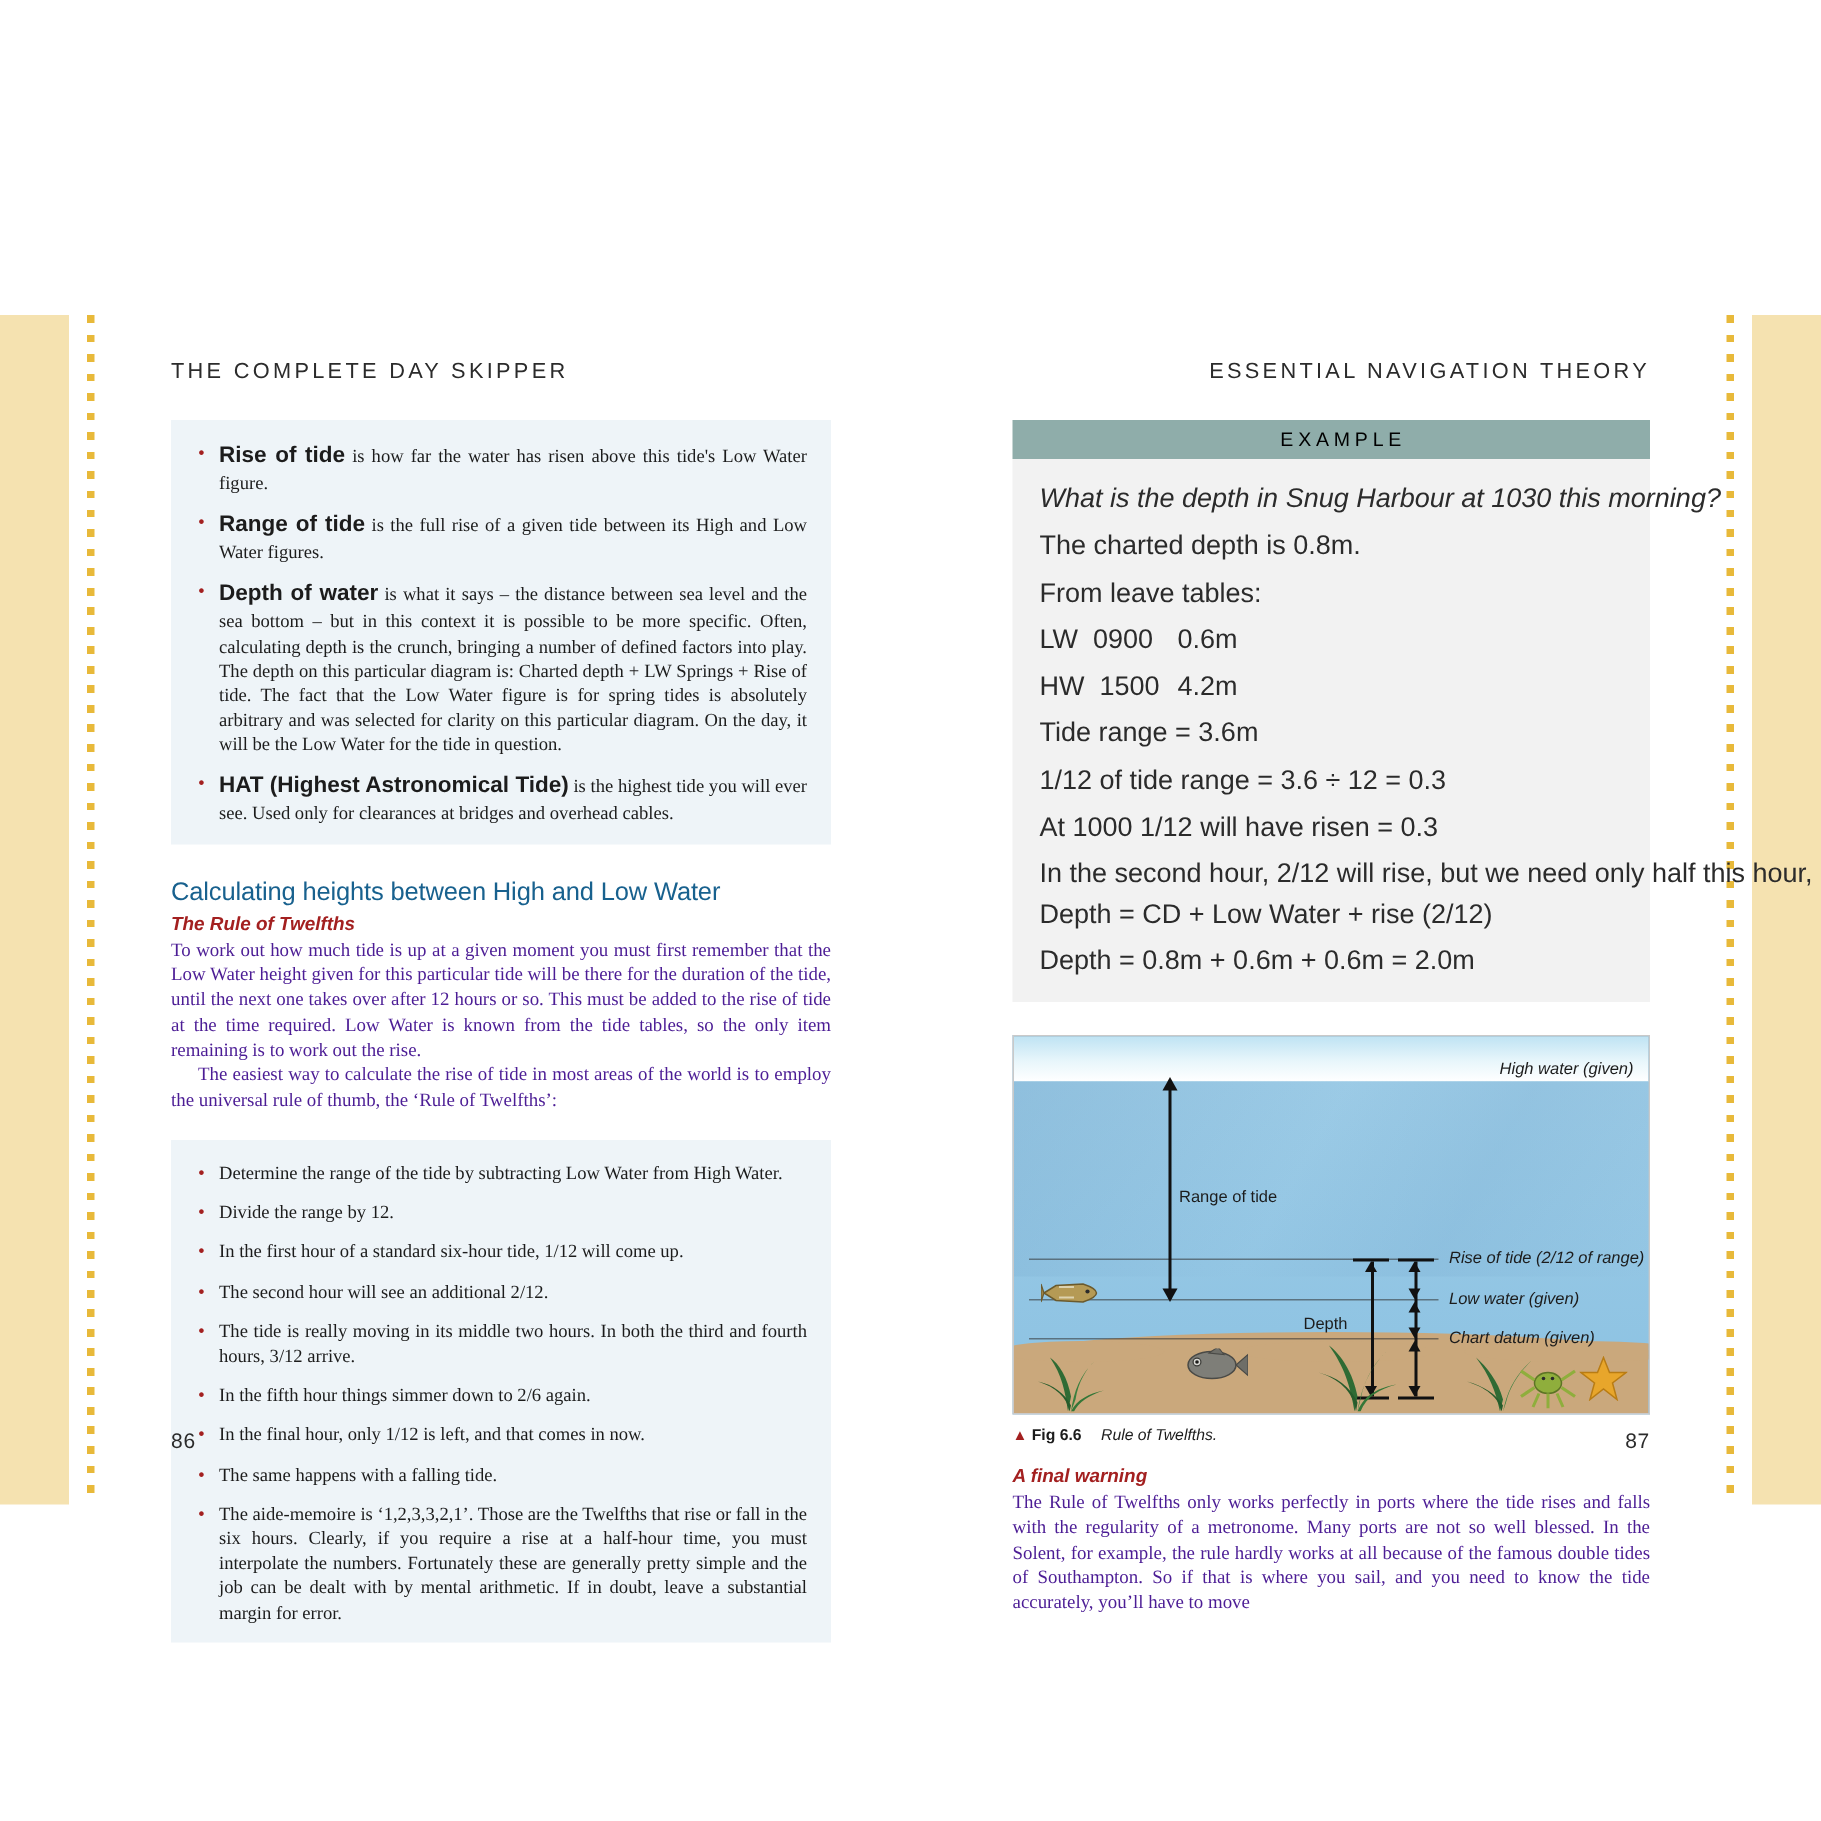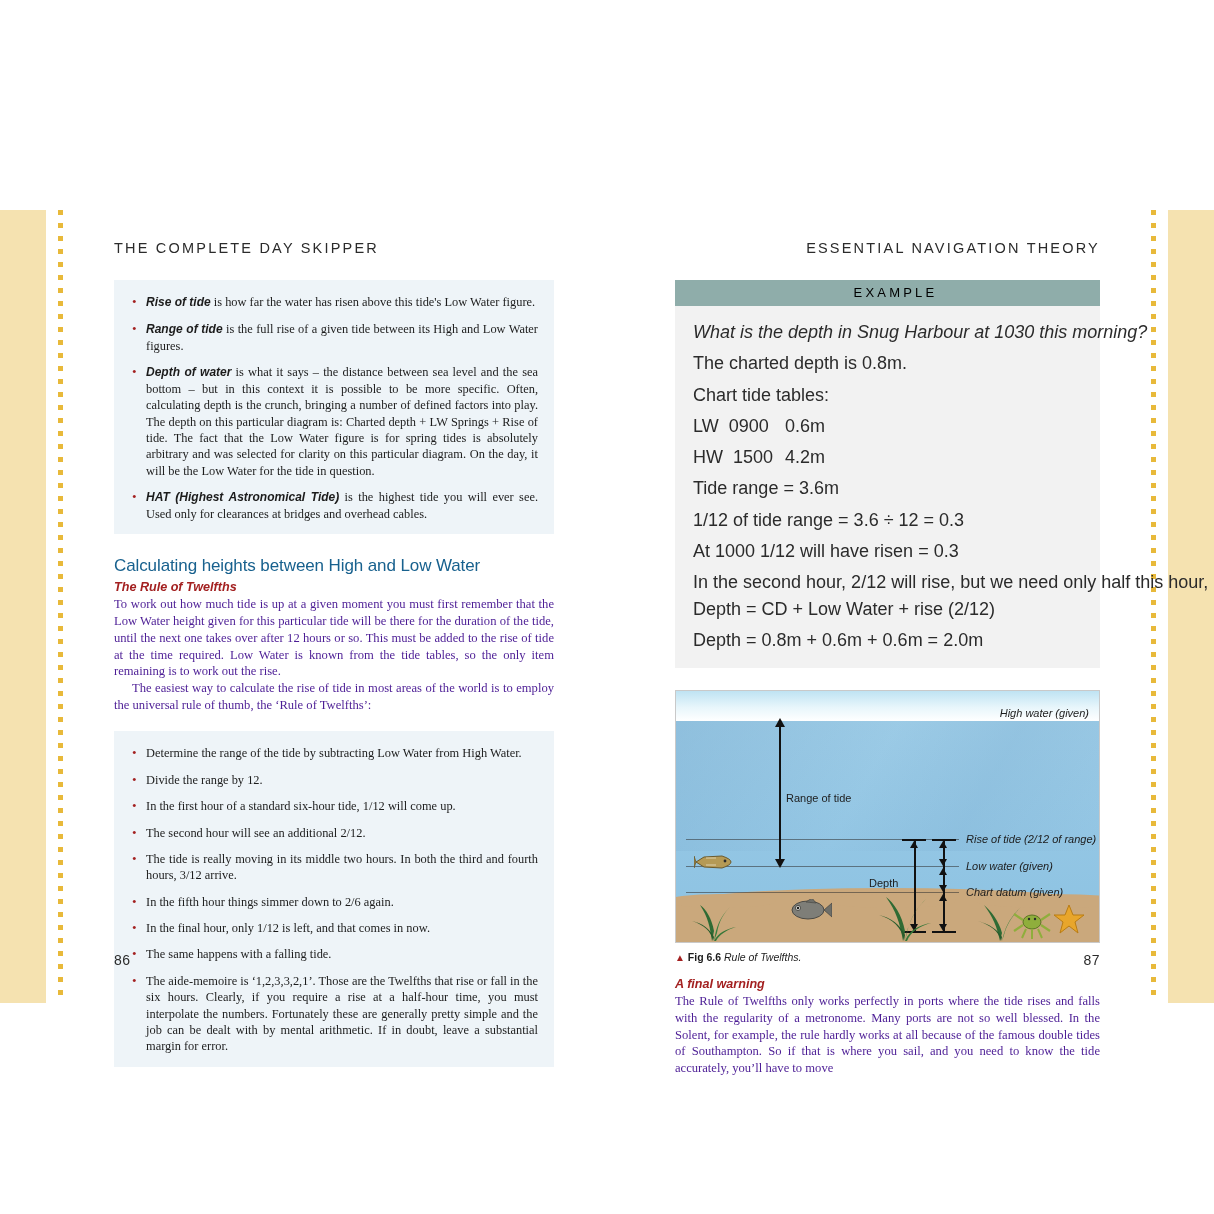--- a/index.html
+++ b/index.html
@@ -60,21 +60,21 @@
     color:#1c1c1c;
     text-align:justify;
     text-justify:inter-word;
   }
   ul.blist li:last-child{margin-bottom:0;}
   ul.blist li:before{
     content:"\2022";
     position:absolute;left:8px;top:-1px;
     color:#a32020;font-size:13px;
   }
-  ul.blist b{font-family:"Liberation Sans", sans-serif;font-size:12px;font-weight:bold;color:#1c1c1c;font-style:italic;}
+  ul.blist b{font-family:"Liberation Sans", sans-serif;font-size:15px;font-weight:bold;color:#1c1c1c;}
 
   .h-blue{
     font-family:"Liberation Sans", sans-serif;
     color:#18618e;
     font-size:17px;
     font-weight:normal;
     margin:0 0 4px 0;
     letter-spacing:-.1px;
   }
   .h-red{
@@ -162,21 +162,21 @@
   .arr-up-s{border-left:4px solid transparent;border-right:4px solid transparent;border-bottom:7px solid #111;}
   .arr-dn-s{border-left:4px solid transparent;border-right:4px solid transparent;border-top:7px solid #111;}
 
   .figcaption{
     margin-top:8px;
     font-family:"Liberation Sans", sans-serif;
     font-size:10.5px;color:#1c1c1c;
   }
   .figcaption .tri{color:#a32020;font-size:10px;}
   .figcaption b{font-weight:bold;}
-  .figcaption i{}
+  .figcaption i{padding-left:10px;}
 </style>
 </head>
 <body>
 
 <div class="sheet">
 
   <div class="edge-block edge-left"></div>
   <div class="perf perf-left"></div>
   <div class="edge-block edge-right"></div>
   <div class="perf perf-right"></div>
@@ -229,21 +229,21 @@
 
       <div class="running-head rh-right">ESSENTIAL NAVIGATION THEORY</div>
 
       <div style="position:absolute;top:70px;left:0;width:425px;">
 
         <div>
           <div class="example-head">EXAMPLE</div>
           <div class="example-body">
             <div class="ln q">What is the depth in Snug Harbour at 1030 this morning?</div>
             <div class="ln">The charted depth is 0.8m.</div>
-            <div class="ln">Chart tide tables:</div>
+            <div class="ln">From leave tables:</div>
             <div class="ln tabrow">
               <span class="c1">LW  0900</span>
               <span>0.6m</span>
             </div>
             <div class="ln tabrow">
               <span class="c1">HW  1500</span>
               <span>4.2m</span>
             </div>
             <div class="ln">Tide range = 3.6m</div>
             <div class="ln">1/12 of tide range = 3.6 ÷ 12 = 0.3</div>

